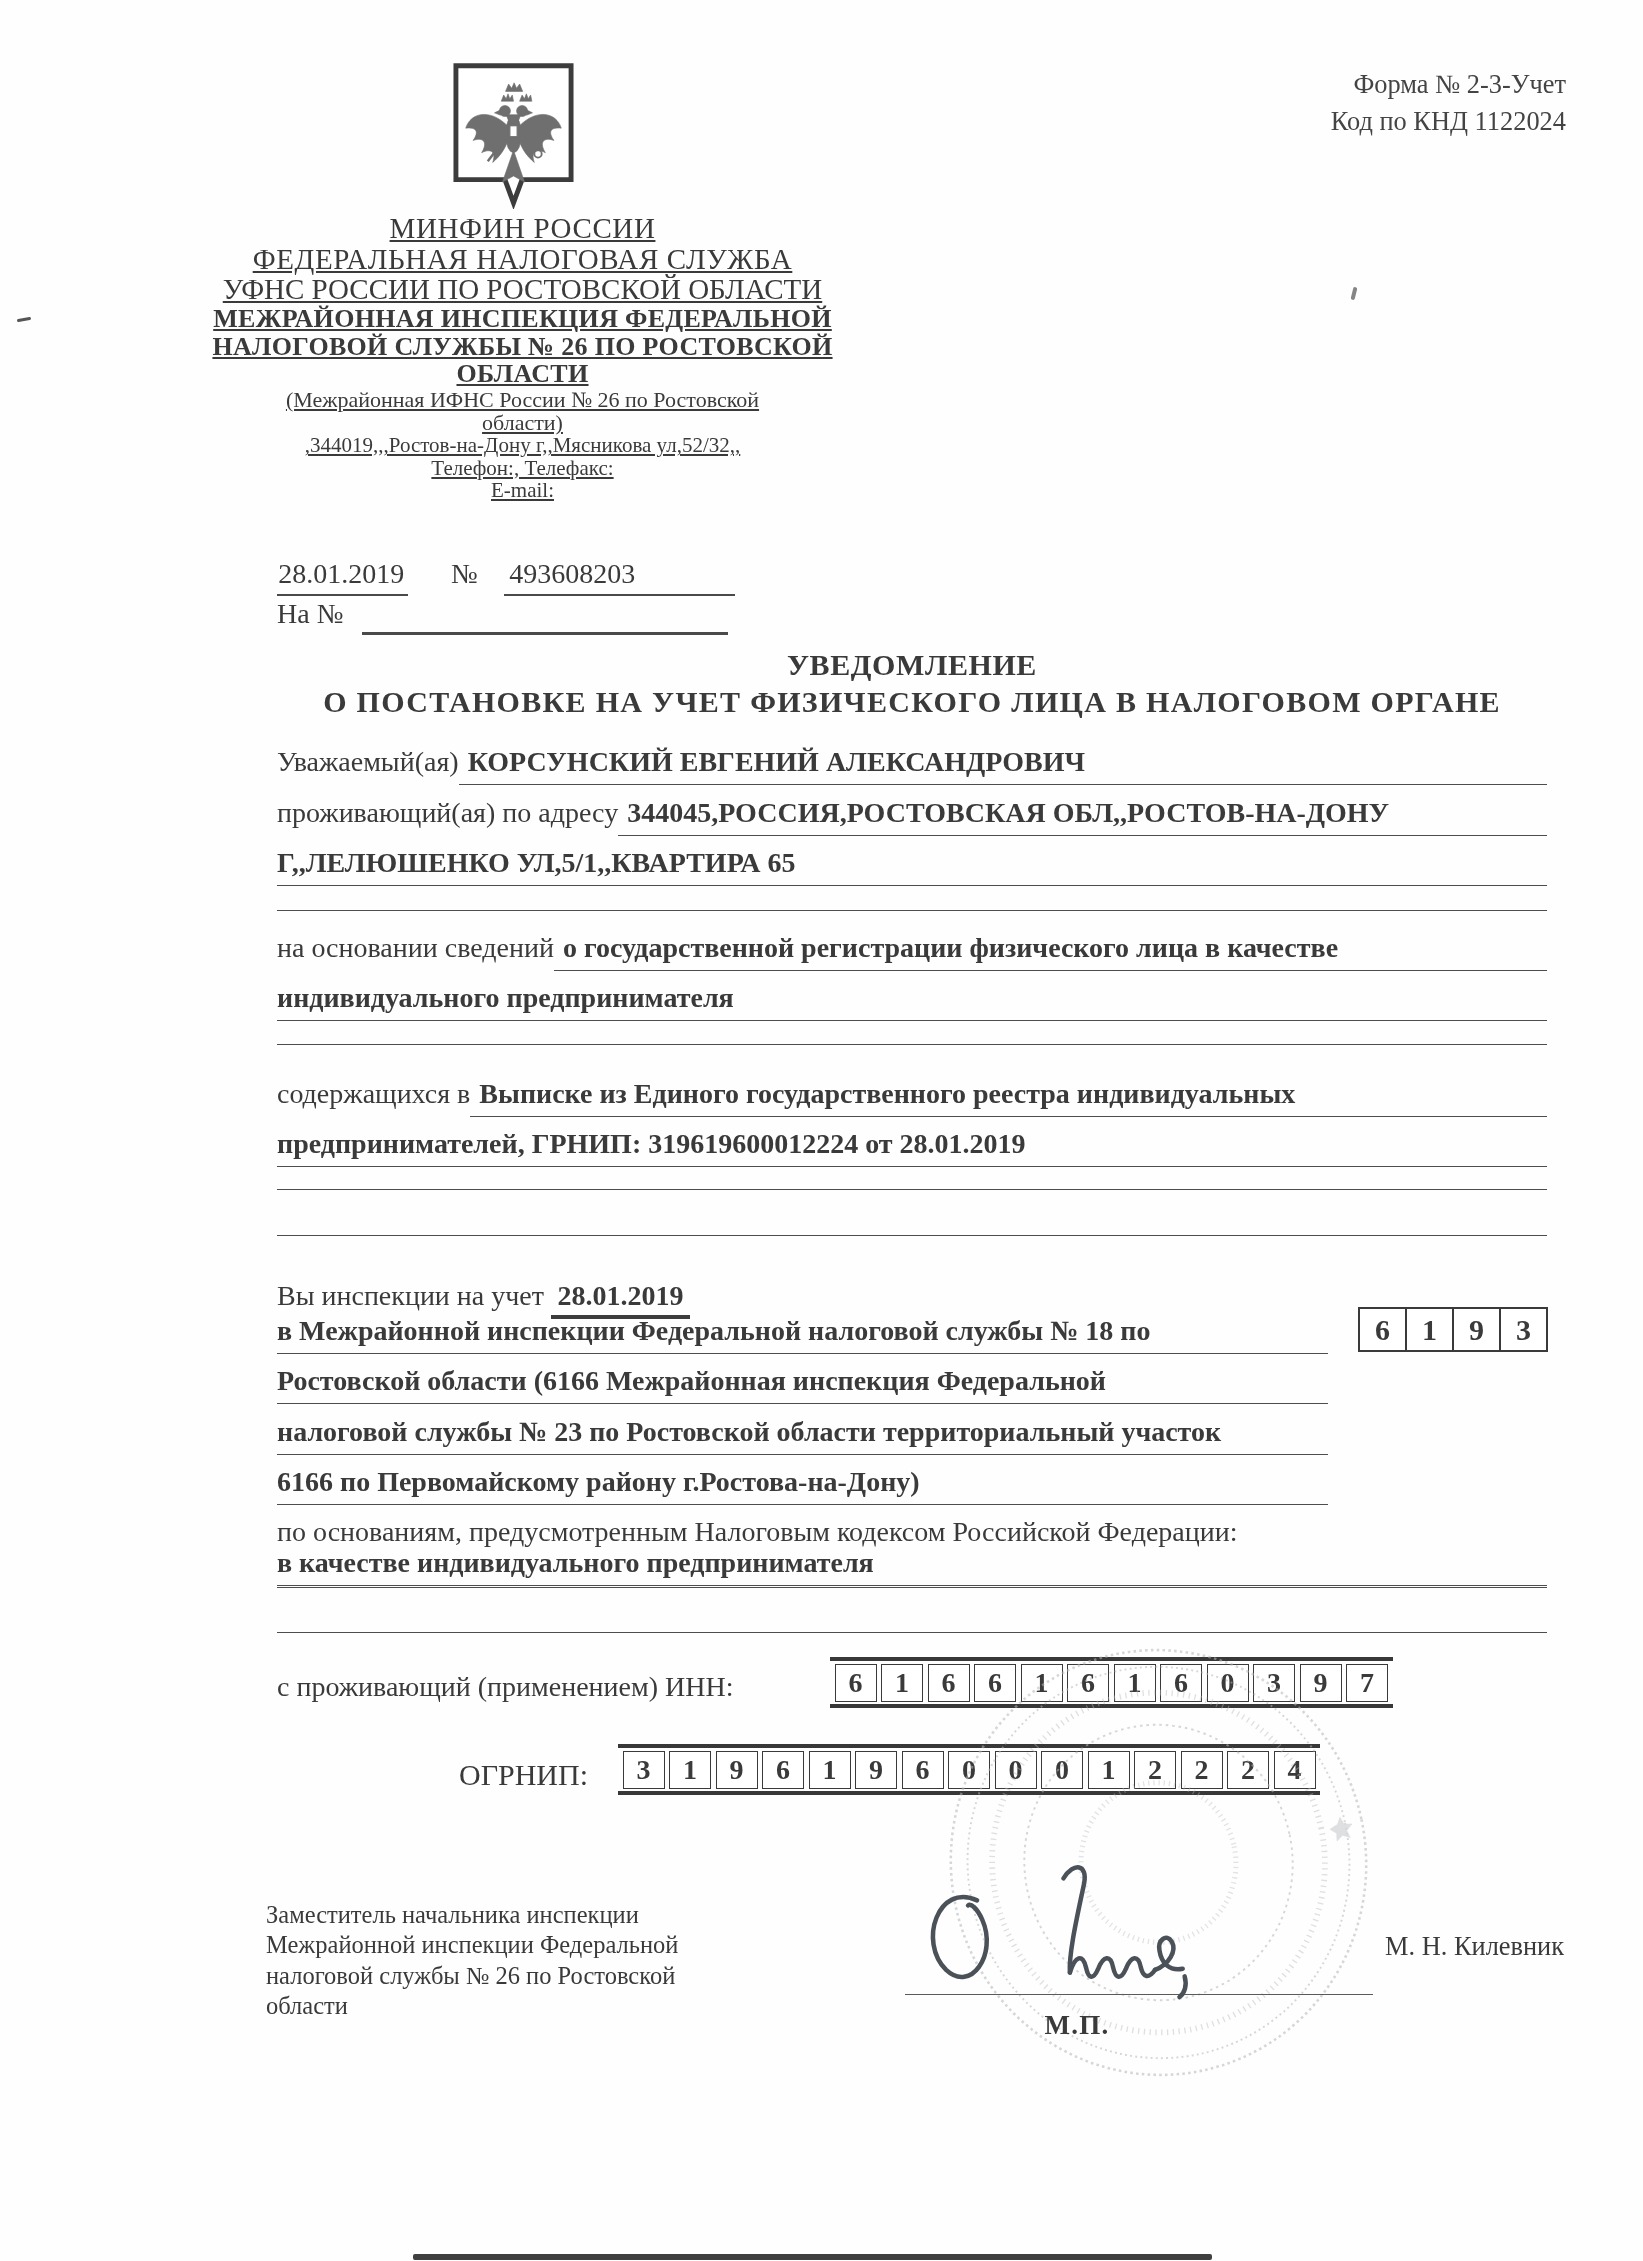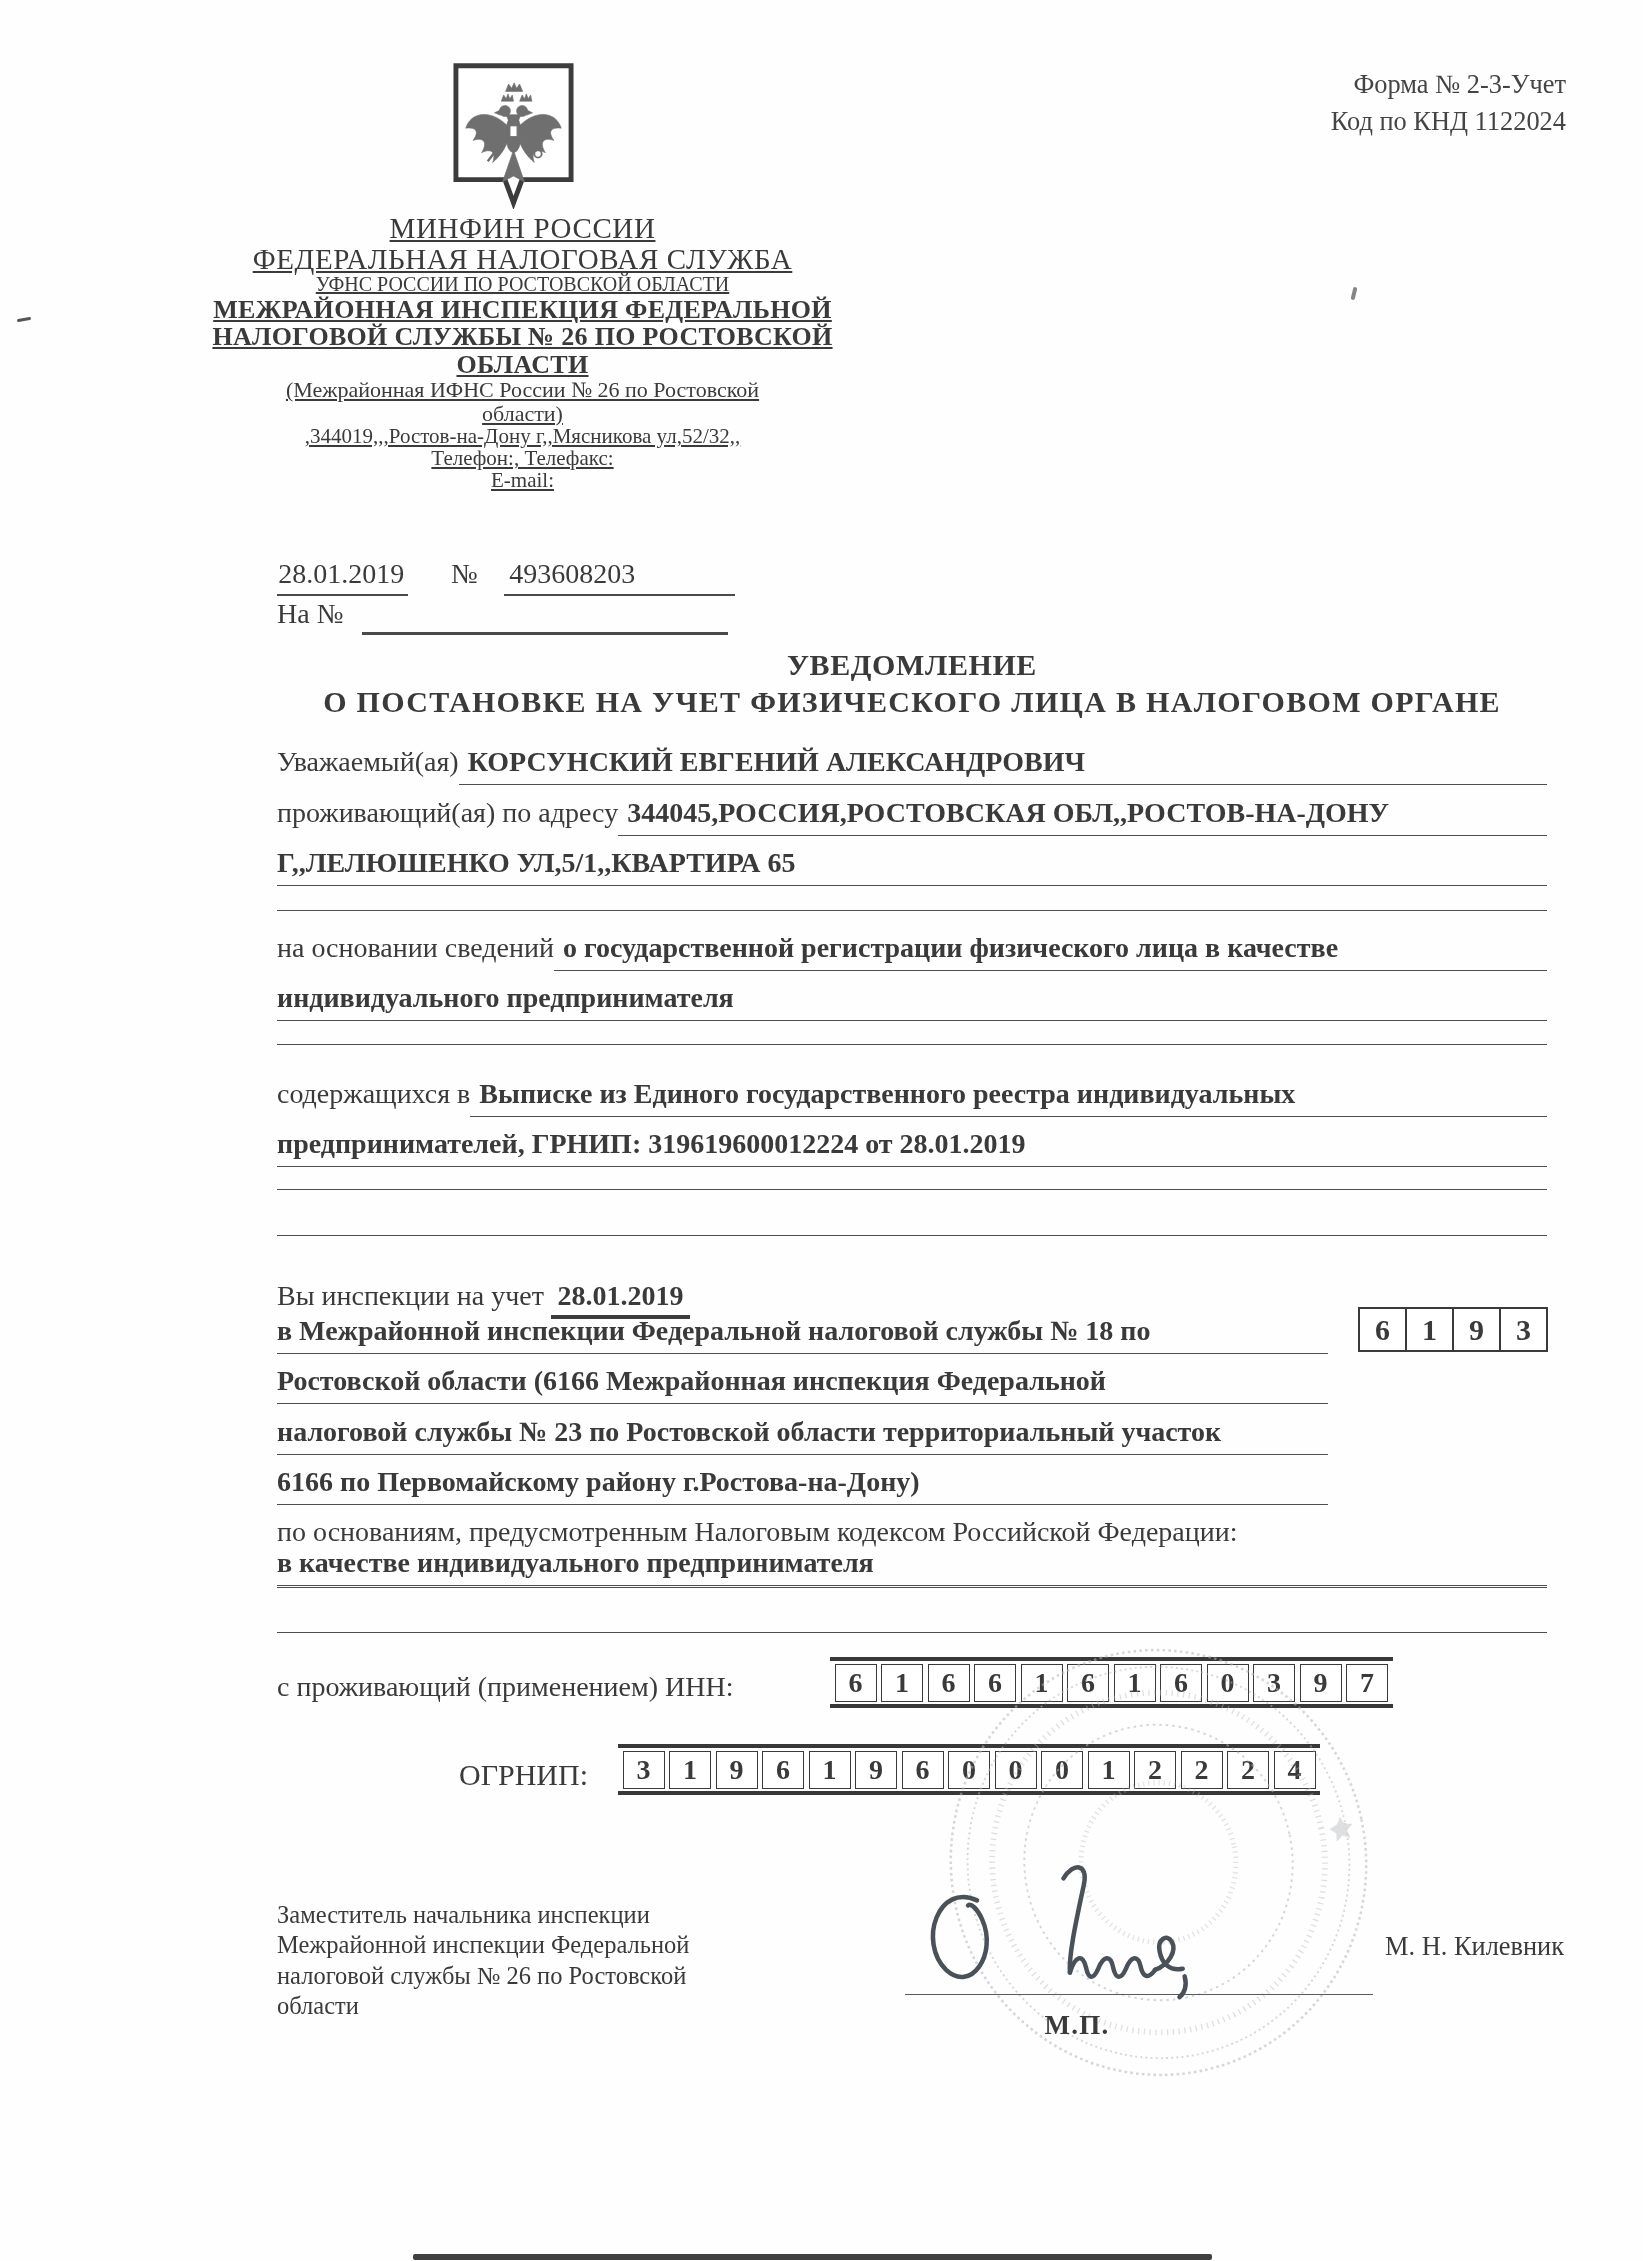--- a/index.html
+++ b/index.html
@@ -2,21 +2,21 @@
 <html style="font-size:10.3px"><head>
 <meta charset="utf-8">
 <style>
   html,body{margin:0;padding:0;background:#e8e8e8;}
   .page{position:relative;width:1644px;height:2261px;background:#fefefe;overflow:hidden;
         font-family:"Liberation Serif","DejaVu Serif",serif;color:#3a3a3a;}
   
   .emblem{position:absolute;left:451px;top:62px;width:125px;height:147px;}
   .letterhead{position:absolute;left:200px;top:213px;width:645px;text-align:center;line-height:1.06;text-decoration:underline;}
   .lh-l1,.lh-l2{font-size:29px;letter-spacing:0.6px;}
-  .lh-l3{font-size:20px;}
+  .lh-l3{font-size:29px;}
   .lh-b{font-size:26px;font-weight:700;letter-spacing:0.3px;}
   .lh-s{font-size:22px;}
   .lh-xs{font-size:21px;}
   .forminfo{position:absolute;left:1192px;top:66px;width:374px;text-align:right;
             font-size:26.4px;line-height:1.4;color:#444;}
   
   .ref-date{position:absolute;left:277px;top:558px;font-size:28px;border-bottom:2.6px solid #4a4a4a;
             padding:0 3.9px 3.9px 1.3px;}
   .ref-no{position:absolute;left:451px;top:558px;font-size:28px;}
   .ref-num{position:absolute;left:504px;top:558px;width:226px;font-size:28px;
@@ -44,21 +44,21 @@
   .codebox .cell:first-child{border-left:none;}
   .digitrow{position:absolute;display:flex;gap:4.5px;border-top:4.5px solid #383838;border-bottom:4.5px solid #383838;
             padding:2.6px 4.5px;background:transparent;}
   .digitrow .cell{width:40px;height:36px;display:flex;align-items:center;justify-content:center;
                   font-size:28px;font-weight:700;border:1.9px solid #3a3a3a;background:rgba(255,255,255,.6);}
   .inn-label{position:absolute;left:277px;top:1671px;font-size:28px;}
   .inn-row{left:830px;top:1657px;}
   .ogrnip-label{position:absolute;left:459px;top:1758px;font-size:30px;}
   .ogrnip-row{left:618px;top:1744px;}
   
-  .officials{position:absolute;left:277px;top:1900px;width:503px;font-size:24.5px;line-height:1.24;}
+  .officials{position:absolute;left:266px;top:1900px;width:503px;font-size:24.5px;line-height:1.24;}
   .sig-rule{position:absolute;left:905px;top:1960px;width:468px;height:34px;border-bottom:1.9px solid #5a5a5a;}
   .mp{position:absolute;left:1006px;top:2010px;width:142px;text-align:center;
       font-size:27px;font-weight:700;letter-spacing:1.3px;}
   .signer{position:absolute;left:1385px;top:1931px;font-size:26.4px;}
   .stamp{position:absolute;left:942px;top:1642px;width:433px;height:441px;opacity:.55;}
   .signature{position:absolute;left:901px;top:1859px;width:361px;height:151px;}
   
   .art-dash{position:absolute;left:17px;top:318px;width:14px;height:3.2px;background:#555;
             border-radius:1.3px;transform:rotate(-10deg);}
   .art-tick{position:absolute;left:1352px;top:287px;width:3.9px;height:13px;background:#666;

